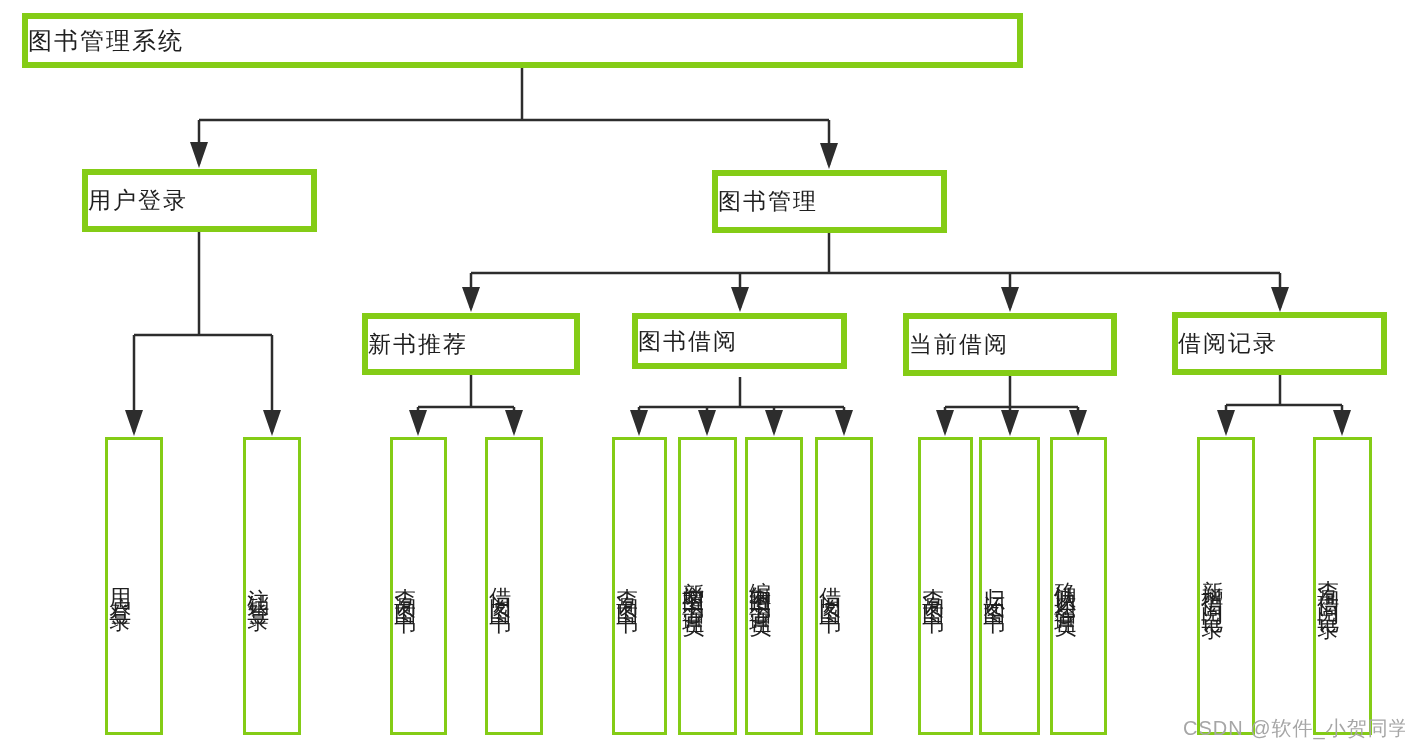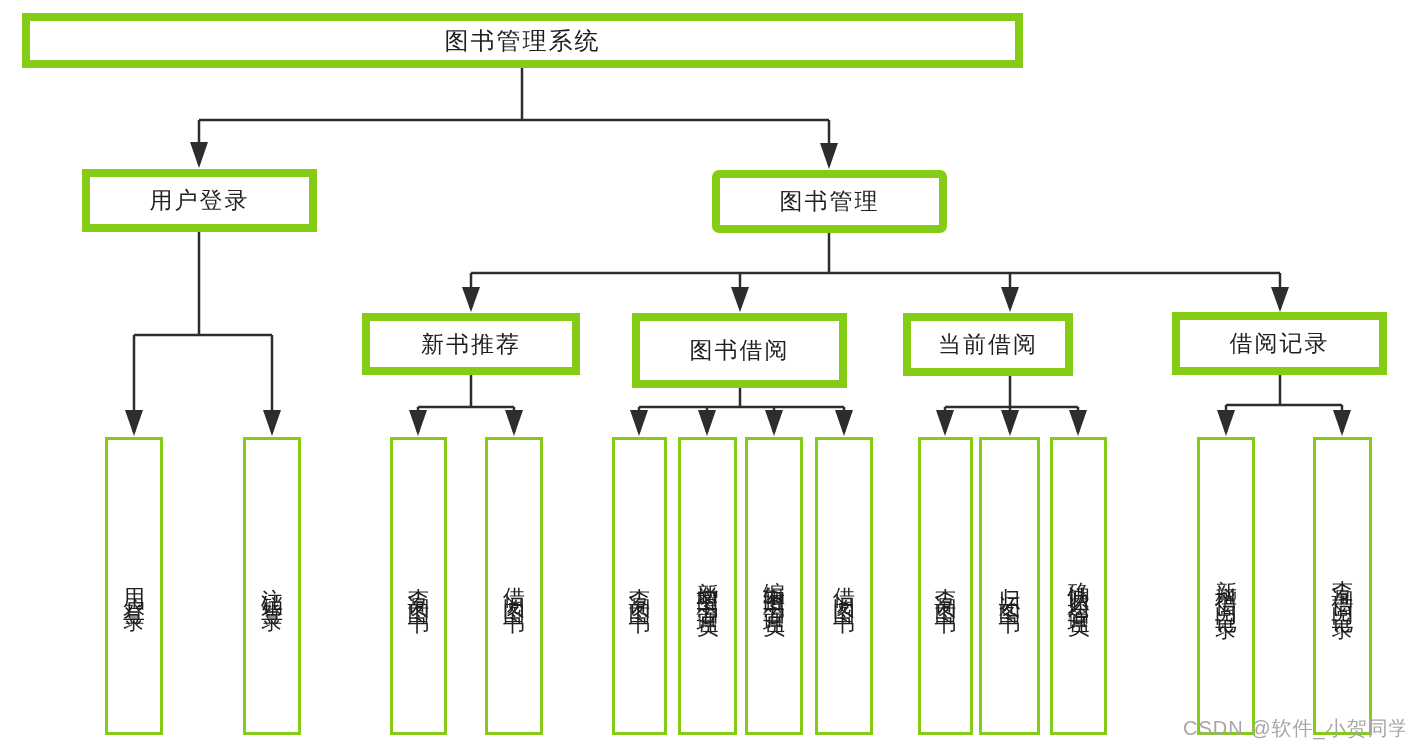--- a/index.html
+++ b/index.html
@@ -24,25 +24,24 @@
   #connectors line {
     stroke: #2d2d2d;
     stroke-width: 2.5;
   }
   #connectors polygon {
     fill: #2d2d2d;
   }
   .box {
     position: absolute;
     box-sizing: border-box;
-    border: 8px solid #84cc16;
+    border: 6px solid #84cc16;
     background: #ffffff;
     display: flex;
     align-items: center;
-    justify-content: center;
     color: #1f1f1f;
   }
   .box.root  { font-size: 24px; letter-spacing: 2px; }
   .box.hnode { font-size: 23px; letter-spacing: 2px; }
   .box.leaf  { border-width: 3px; }
   .box.leaf span {
     writing-mode: vertical-rl;
     text-orientation: mixed;
     font-size: 22px;
     letter-spacing: 8px;
@@ -127,31 +126,31 @@
     <polygon points="1333,410 1351,410 1342,436"></polygon>
   </svg>
 
   <div class="box root" style="left:22px; top:13px; width:1001px; height:55px;">
     <span>图书管理系统</span>
   </div>
 
   <div class="box hnode" style="left:82px; top:169px; width:235px; height:63px;">
     <span>用户登录</span>
   </div>
-  <div class="box hnode" style="left:712px; top:170px; width:235px; height:63px;border-radius:7px;">
+  <div class="box hnode" style="left:712px; top:170px; width:235px; height:63px;">
     <span>图书管理</span>
   </div>
 
   <div class="box hnode" style="left:362px; top:313px; width:218px; height:62px;font-family:Liberation Serif, serif;">
     <span>新书推荐</span>
   </div>
-  <div class="box hnode" style="left:632px; top:313px; width:215px; height:75px;">
+  <div class="box hnode" style="left:632px; top:313px; width:215px; height:56px;">
     <span>图书借阅</span>
   </div>
-  <div class="box hnode" style="left:903px; top:313px; width:170px; height:63px;">
+  <div class="box hnode" style="left:903px; top:313px; width:214px; height:63px;">
     <span>当前借阅</span>
   </div>
   <div class="box hnode" style="left:1172px; top:312px; width:215px; height:63px;">
     <span>借阅记录</span>
   </div>
 
   <div class="box leaf" style="left:105px; top:437px; width:58px; height:298px;">
     <span>用户登录</span>
   </div>
   <div class="box leaf" style="left:243px; top:437px; width:58px; height:298px;">

